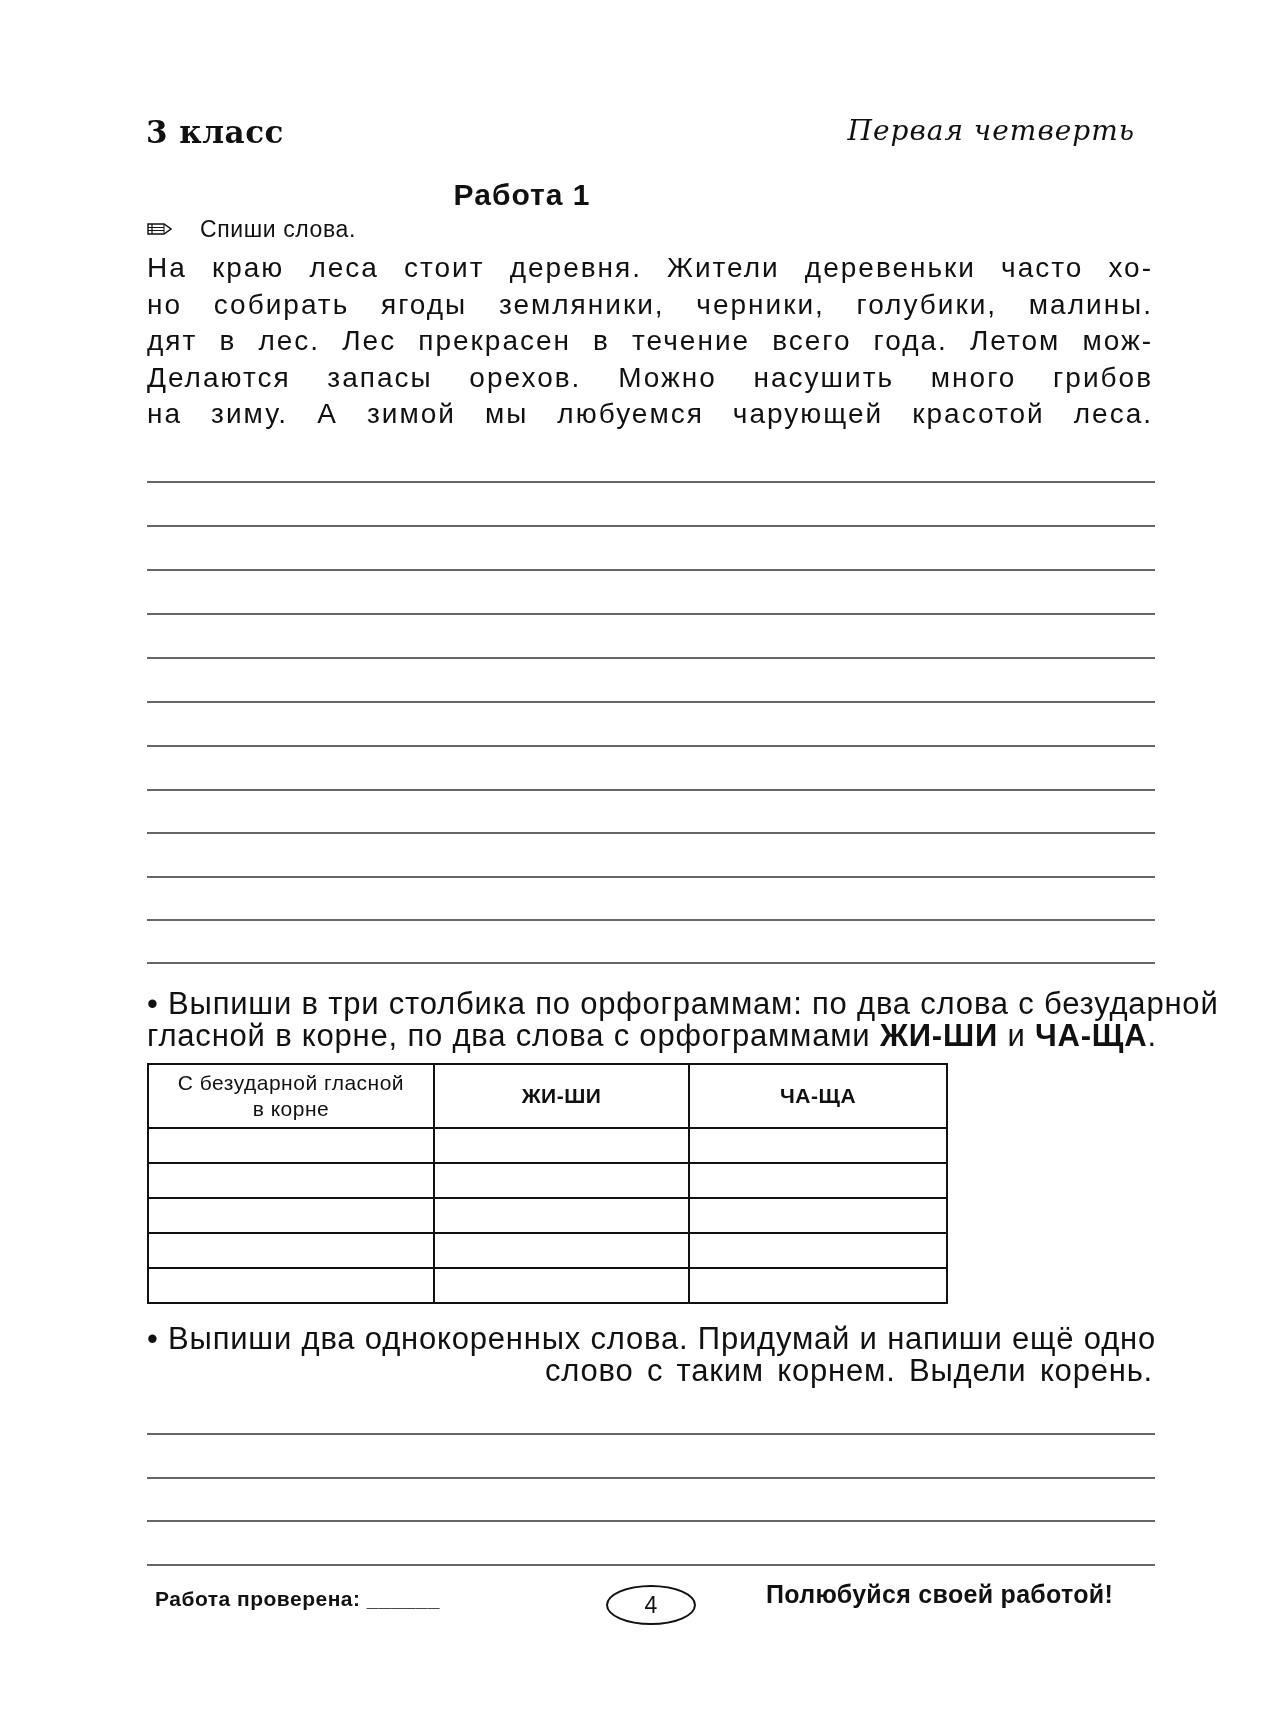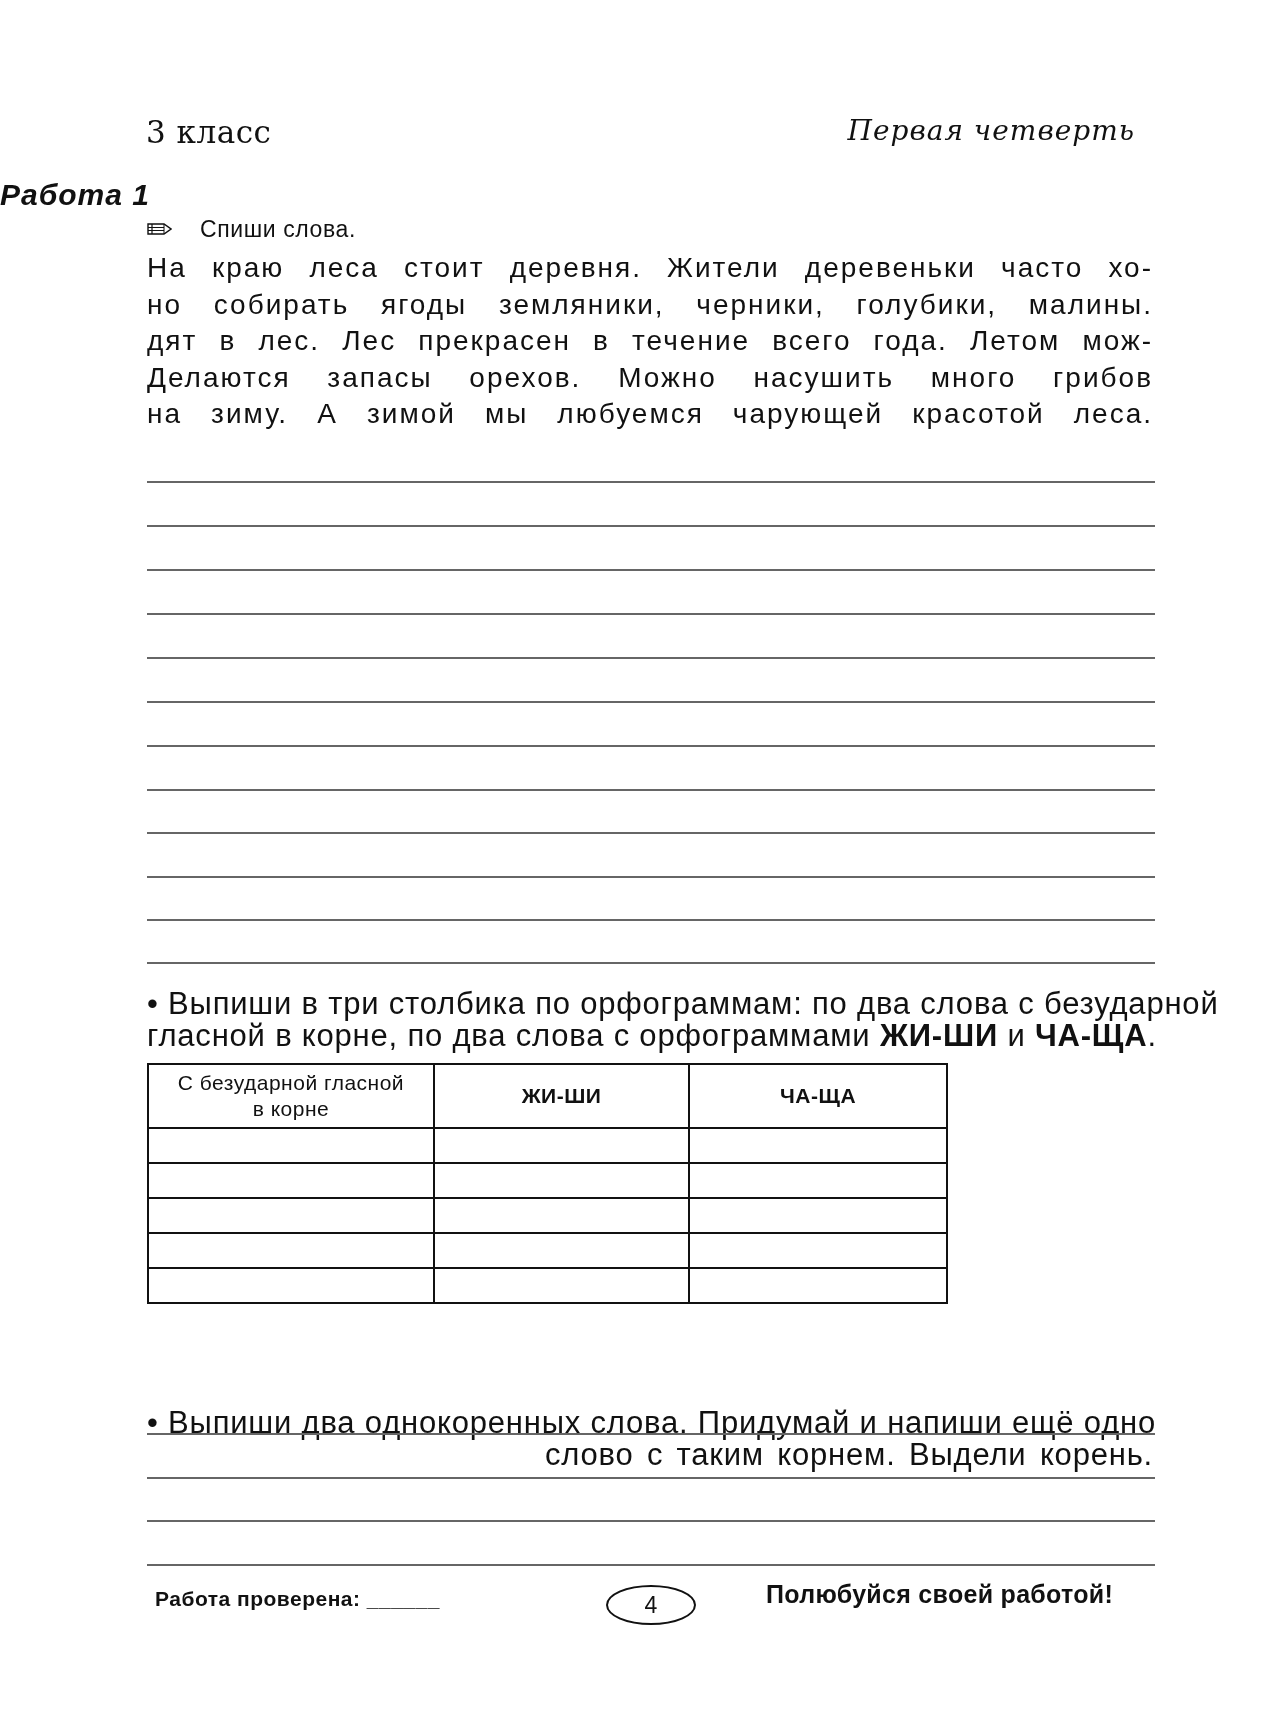--- a/index.html
+++ b/index.html
@@ -1,20 +1,20 @@
 <!DOCTYPE html>
 <html><head>
 <meta charset="utf-8">
 <style>
   html, body { margin:0; padding:0; background:#fff; }
   body { width:1270px; height:1713px; position:relative; overflow:hidden; color:#111; font-family:"Liberation Sans", sans-serif; }
   .abs { position:absolute; }
-  .grade { left:146px; top:114px; font-family:"DejaVu Serif", serif; font-weight:normal; font-size:31px; letter-spacing:0.5px;text-align:center; }
+  .grade { left:146px; top:114px; font-family:"DejaVu Serif", serif; font-weight:bold; font-size:31px; letter-spacing:0.5px;text-align:center; }
   .quarter { right:135px; top:114px; font-family:"DejaVu Serif", serif; font-style:italic; font-size:28px; letter-spacing:1px; }
-  .work-title { left:0; width:1044px; top:178px; font-weight:bold; font-size:30px; letter-spacing:1px;font-style:italic; }
+  .work-title { left:0; width:1044px; top:178px; text-align:center; font-weight:bold; font-size:30px; letter-spacing:1px; }
   .instr { left:146px; top:216px; font-size:23px; letter-spacing:0.6px; display:flex; gap:28px; }
   .instr svg { width:26px; height:16px; }
   .para { left:147px; top:250px; width:1006px; font-size:28px; line-height:36.6px; letter-spacing:2px; word-spacing:6px; text-align:justify; text-align-last:justify; }
   .para .ln { display:block; text-align:justify; text-align-last:justify; white-space:nowrap; }
   .rule { position:absolute; left:147px; width:1008px; height:1.5px; background:#666; }
   .task { left:147px; width:1006px; font-size:31px; line-height:32px; letter-spacing:0.8px; }
   .task .ln { display:block; text-align:justify; text-align-last:justify; white-space:nowrap; }
   .task b { font-weight:bold; }
   table.grid { position:absolute; left:147px; top:1063px; width:801px; border-collapse:collapse; }
   table.grid td, table.grid th { border:2.5px solid #111; padding:0; }
@@ -107,21 +107,21 @@
         <td></td>
       </tr>
   <tr>
         <td></td>
         <td></td>
         <td></td>
       </tr>
 </tbody>
   </table>
 
-<div class="abs task" style="top:1407px">
+<div class="abs task" style="top:1323px">
   <span class="ln"><span>•</span> <span>Выпиши два однокоренных слова. Придумай и напиши ещё одно</span></span>
   <span style="display:block;word-spacing:4px;text-align:right;">слово с таким корнем. Выдели корень.</span>
 </div>
 
 <div>
   <div class="rule" style="top:1433px"></div>
   <div class="rule" style="top:1477px"></div>
   <div class="rule" style="top:1520px"></div>
   <div class="rule" style="top:1564px"></div>
 </div>

